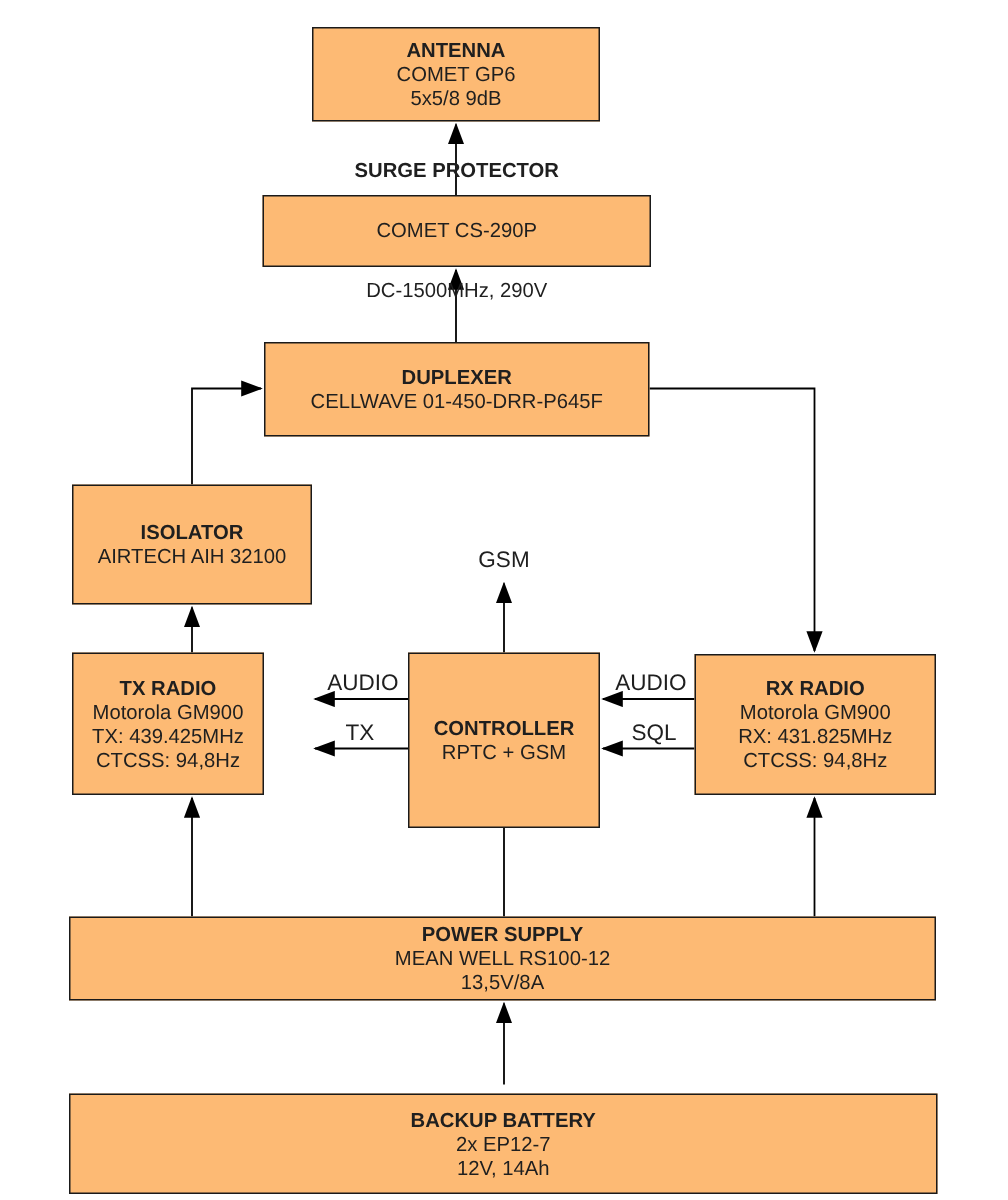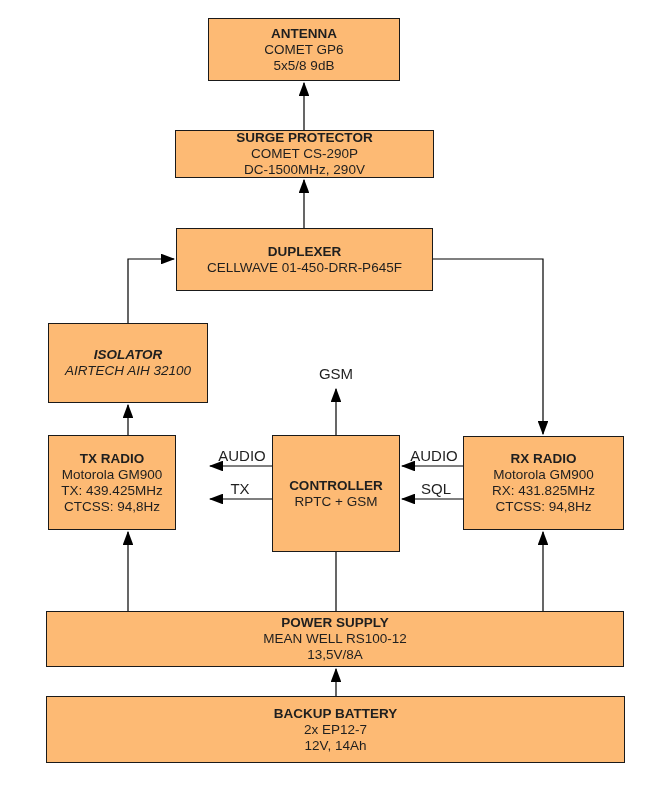--- a/index.html
+++ b/index.html
@@ -32,28 +32,28 @@
   .edge-label{
     position:absolute;
     transform:translateX(-50%);
     font-size:15px;
     line-height:15px;
     color:#1f1f1f;
     white-space:nowrap;
   }
   
   #n-antenna   {left:208px;top:18px; width:192px;height:63px;}
-  #n-surge     {left:175px;top:130px;width:259px;height:48px;}
+  #n-surge     {left:175px;top:130px;width:259px;height:48px;gap:24px;}
   #n-duplexer  {left:176px;top:228px;width:257px;height:63px;}
-  #n-isolator  {left:48px; top:323px;width:160px;height:80px;font-style:italic;}
+  #n-isolator  {left:48px; top:323px;width:160px;height:80px;}
   #n-tx        {left:48px; top:435px;width:128px;height:95px;}
   #n-controller{left:272px;top:435px;width:128px;height:117px;}
   #n-rx        {left:463px;top:436px;width:161px;height:94px;}
   #n-ps        {left:46px; top:611px;width:578px;height:56px;}
-  #n-battery   {left:46px; top:696px;width:579px;height:67px;}
+  #n-battery   {left:46px; top:729px;width:579px;height:67px;}
 
   #lbl-gsm        {left:336px;top:366px;}
   #lbl-audio-left {left:242px;top:448px;}
   #lbl-tx         {left:240px;top:481px;}
   #lbl-audio-right{left:434px;top:448px;}
   #lbl-sql        {left:436px;top:481px;}
 </style>
 </head>
 <body>
 

